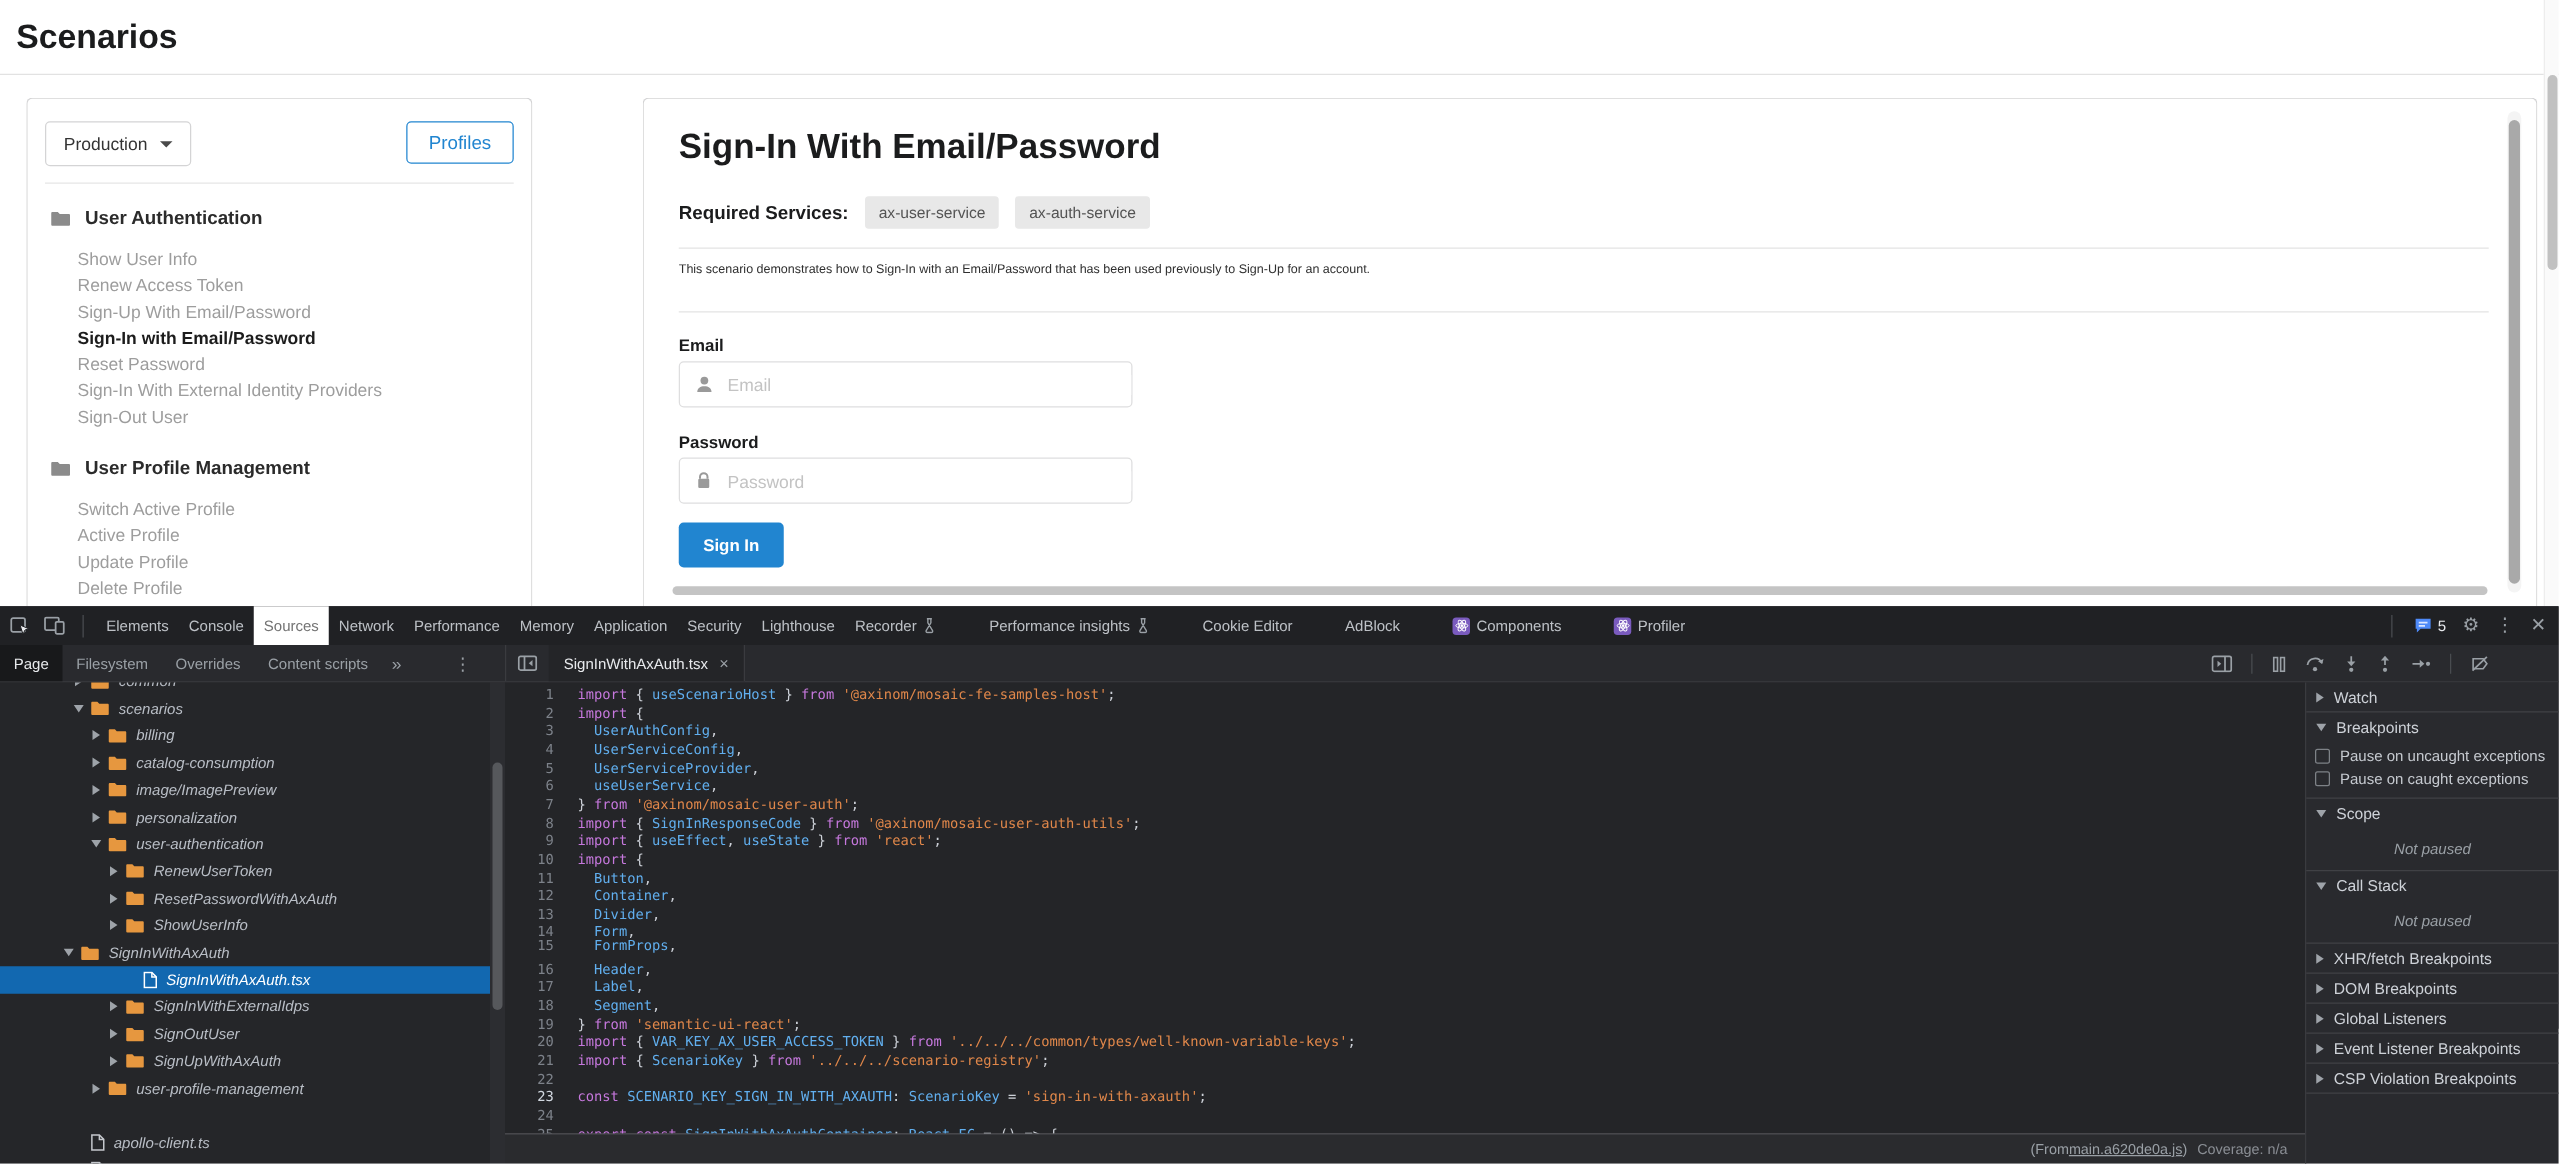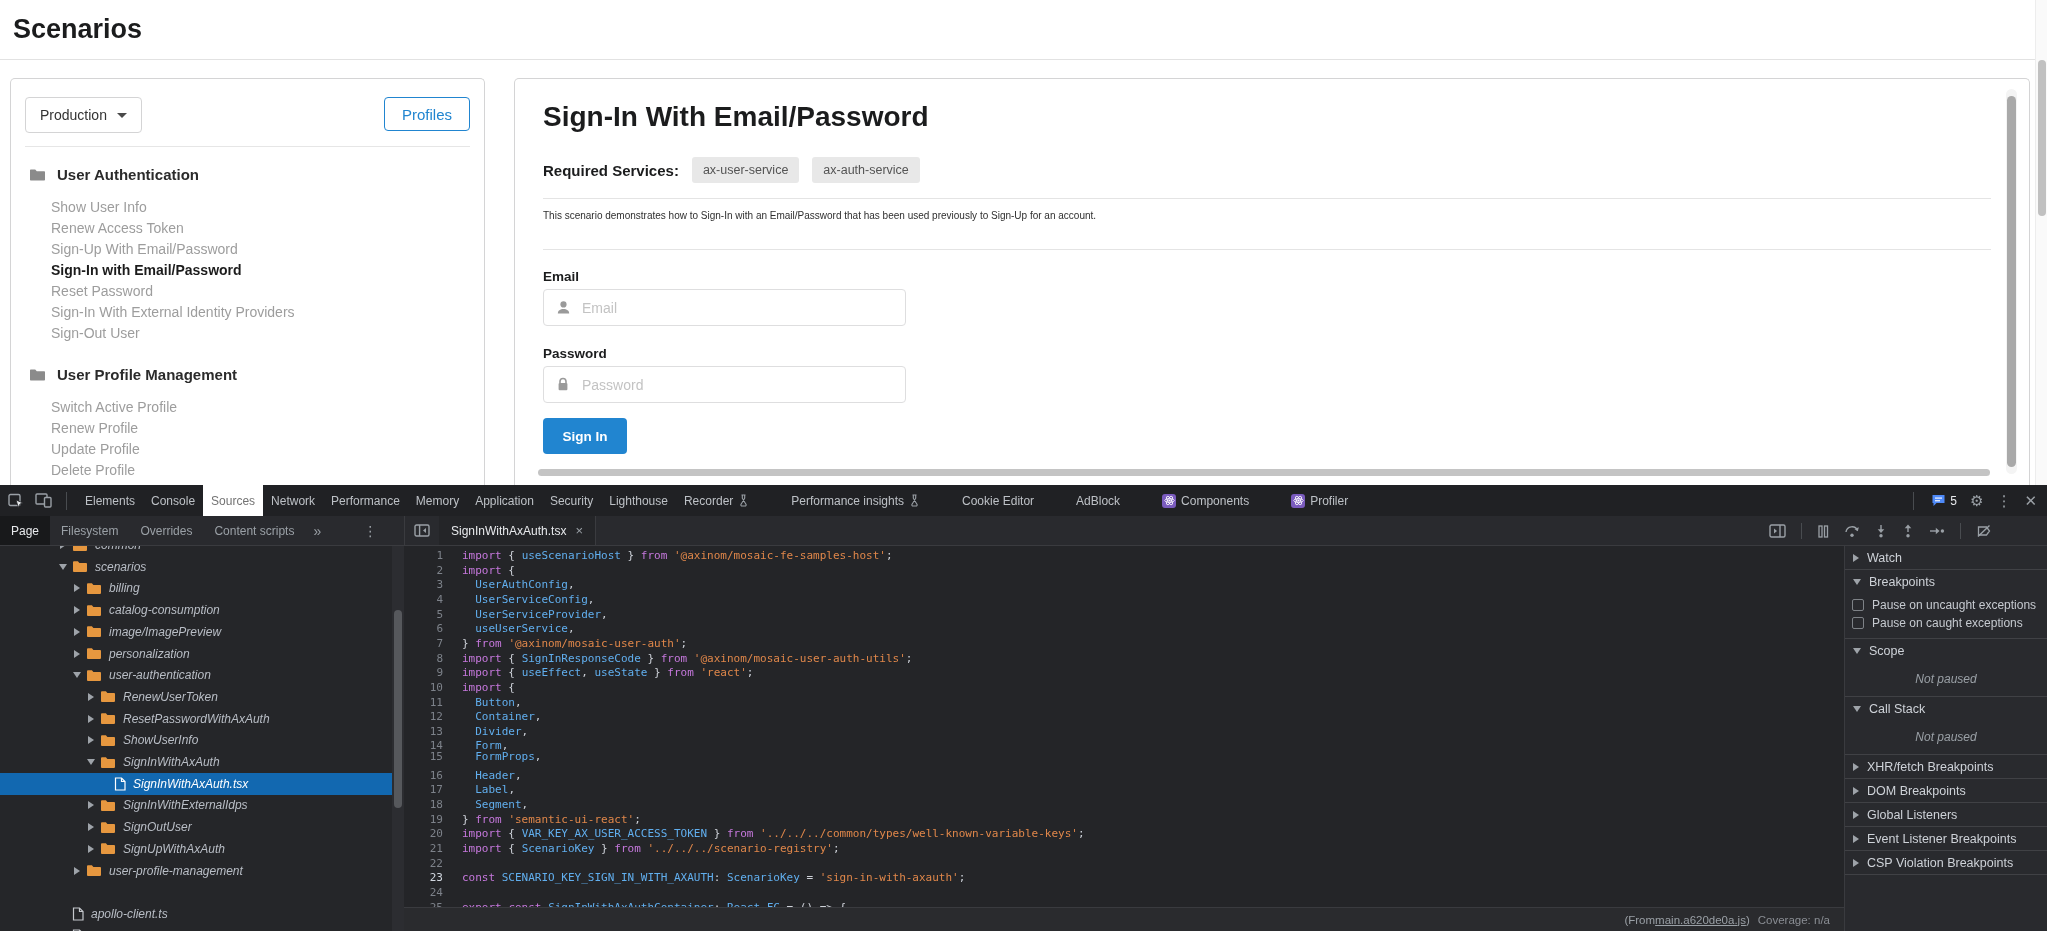--- a/index.html
+++ b/index.html
@@ -7,21 +7,21 @@
   .stage { position:relative; width:2047px; height:931px; font-family:"Liberation Sans", sans-serif; }
 
   
   .site-header { position:absolute; left:0; top:0; width:100%; height:60px; border-bottom:1px solid #e2e2e2; background:#fff; }
   .site-title { position:absolute; left:13px; top:14px; font-size:27px; font-weight:700; color:#1b1c1d; }
 
   .win-scrollbar { position:absolute; right:0; top:0; width:12px; height:485px; background:#fafafa; border-left:1px solid #ededed; }
   .win-thumb { position:absolute; left:2px; width:8px; top:60px; height:156px; background:#c1c1c1; border-radius:4px; }
 
   .card { position:absolute; background:#fff; border:1px solid #d4d4d5; border-radius:5px; overflow:hidden; }
-  .left-card { left:10px; top:78px; width:475px; height:407px; border-bottom:none; border-radius:5px 5px 0 0; }
+  .left-card { left:21px; top:78px; width:405px; height:407px; border-bottom:none; border-radius:5px 5px 0 0; }
   .right-card { left:514px; top:78px; width:1516px; height:407px; border-bottom:none; border-radius:5px 5px 0 0; }
 
   .env-dropdown { position:absolute; left:14px; top:18px; height:36px; padding:0 14px; border:1px solid #d4d4d5; border-radius:4px; background:#fff; font-size:14px; color:#333; display:flex; align-items:center; gap:10px; cursor:pointer; }
   .caret-down { width:0; height:0; border-left:5px solid transparent; border-right:5px solid transparent; border-top:5px solid #4a4a4a; }
   .profiles-btn { position:absolute; right:14px; top:18px; height:34px; padding:0 17px; border:1px solid #2185d0; border-radius:4px; background:#fff; color:#2185d0; font-size:15px; display:flex; align-items:center; cursor:pointer; }
   .left-divider { position:absolute; left:14px; right:14px; top:67px; border-top:1px solid #e6e6e6; }
 
   .scn-tree { position:absolute; left:0; top:80px; width:100%; }
   .scn-section { margin-bottom:6px; }
   .scn-head { display:flex; align-items:center; gap:11px; padding:7px 0 7px 18px; font-size:15px; font-weight:700; color:#2b2b2b; }
@@ -149,21 +149,21 @@
           <div class="scn-head">
             <span>
               <svg width="17" height="14" viewBox="0 0 17 14">
                 <path d="M1 2.5c0-.6.4-1 1-1h4.2l1.6 1.7h7.2c.6 0 1 .4 1 1v7.3c0 .6-.4 1-1 1H2c-.6 0-1-.4-1-1z" fill="#8b8b8b"></path>
               </svg>
             </span>
             <span>User Profile Management</span>
           </div>
           <div class="scn-items">
             <div class="scn-item">Switch Active Profile</div>
-            <div class="scn-item">Renew Profile</div>
+            <div class="scn-item">Active Profile</div>
             <div class="scn-item">Update Profile</div>
             <div class="scn-item">Delete Profile</div>
           </div>
         </div>
       </div>
   </div>
 
   <div class="card right-card">
     <div class="detail-title">Sign-In With Email/Password</div>
     <div class="req-row">
@@ -492,21 +492,21 @@
           <span class="tree-chevron">
             <span class="chev-r"></span>
           </span>
           <span class="tree-icon">
             <svg width="16" height="13" viewBox="0 0 16 13">
               <path d="M1 2.2c0-.5.4-.9.9-.9h4l1.5 1.6h6.7c.5 0 .9.4.9.9v7.3c0 .5-.4.9-.9.9H1.9a.9.9 0 01-.9-.9z" fill="#e6973f"></path>
             </svg>
           </span>
           <span class="tree-label">ShowUserInfo</span>
         </div>
-        <div class="tree-row" style="top: 205px; padding-left: 85px;">
+        <div class="tree-row" style="top: 205px; padding-left: 49px;">
           <span class="tree-chevron">
             <span class="chev-d"></span>
           </span>
           <span class="tree-icon">
             <svg width="16" height="13" viewBox="0 0 16 13">
               <path d="M1 2.2c0-.5.4-.9.9-.9h4l1.5 1.6h6.7c.5 0 .9.4.9.9v7.3c0 .5-.4.9-.9.9H1.9a.9.9 0 01-.9-.9z" fill="#e6973f"></path>
             </svg>
           </span>
           <span class="tree-label">SignInWithAxAuth</span>
         </div>

